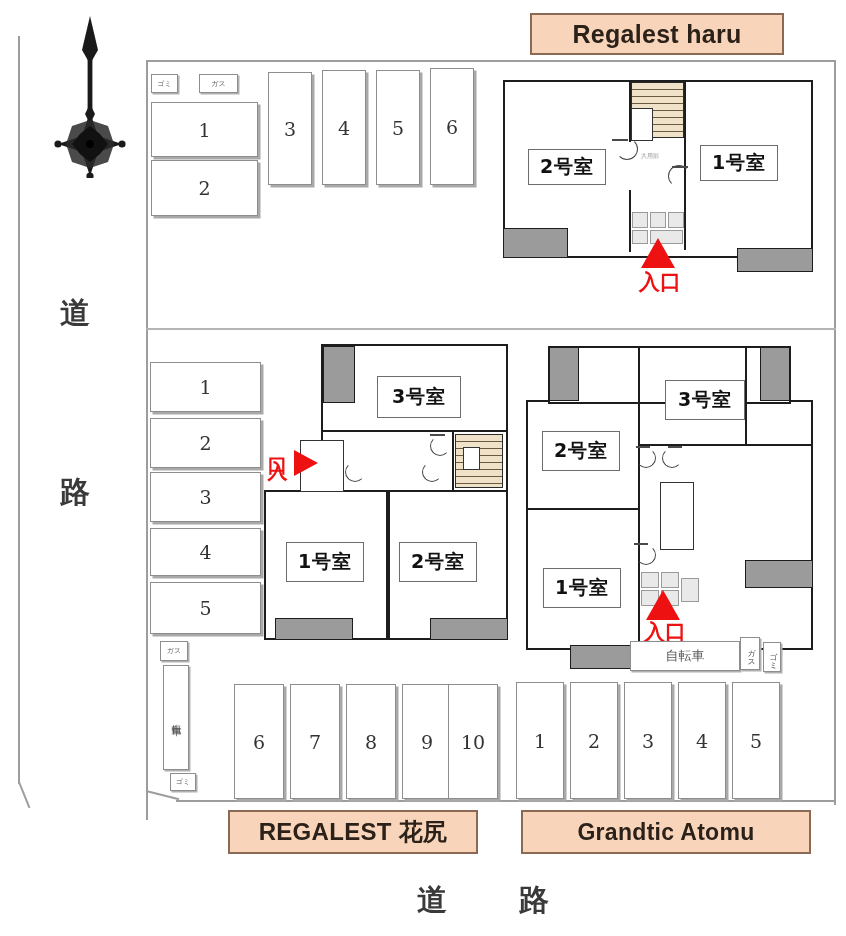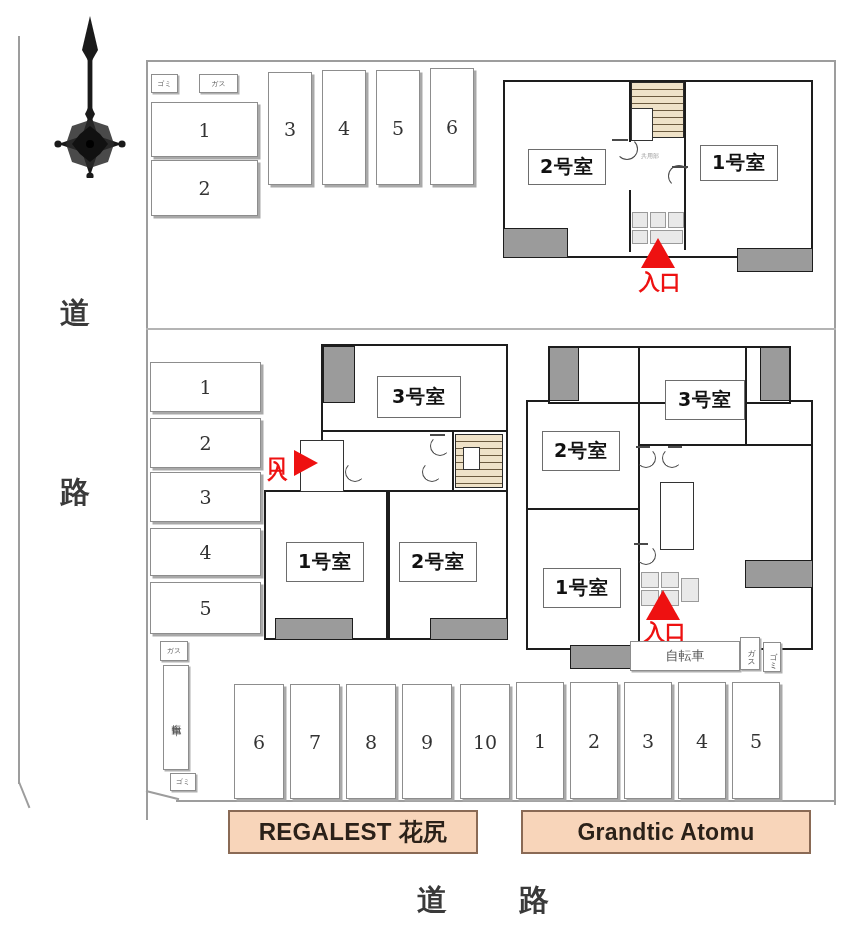--- a/index.html
+++ b/index.html
@@ -433,40 +433,43 @@
   </div>
   <div class="stall shadow" style="left:290px; top:684px; width:50px; height:115px;">
     <span>7</span>
   </div>
   <div class="stall shadow" style="left:346px; top:684px; width:50px; height:115px;">
     <span>8</span>
   </div>
   <div class="stall shadow" style="left:402px; top:684px; width:50px; height:115px;">
     <span>9</span>
   </div>
-  <div class="stall shadow" style="left:460px; top:684px; width:50px; height:115px;text-align:center;">
+  <div class="stall shadow" style="left:448px; top:684px; width:50px; height:115px;text-align:center;">
     <span>10</span>
   </div>
 
   <div class="stall shadow" style="left:516px; top:682px; width:48px; height:117px;">
     <span>1</span>
   </div>
   <div class="stall shadow" style="left:570px; top:682px; width:48px; height:117px;">
     <span>2</span>
   </div>
   <div class="stall shadow" style="left:624px; top:682px; width:48px; height:117px;">
     <span>3</span>
   </div>
   <div class="stall shadow" style="left:678px; top:682px; width:48px; height:117px;">
     <span>4</span>
   </div>
   <div class="stall shadow" style="left:732px; top:682px; width:48px; height:117px;">
     <span>5</span>
   </div>
 
+  <div class="banner" id="banner-haru">
+    <span>Regalest haru</span>
+  </div>
   <div class="banner" id="banner-hanajiri">
     <span>REGALEST 花尻</span>
   </div>
   <div class="banner" id="banner-atomu">
     <span>Grandtic Atomu</span>
   </div>
 
   <div class="road-char" id="road-left-1">道</div>
   <div class="road-char" id="road-left-2">路</div>
   <div class="road-char" id="road-bottom-1">道</div>

